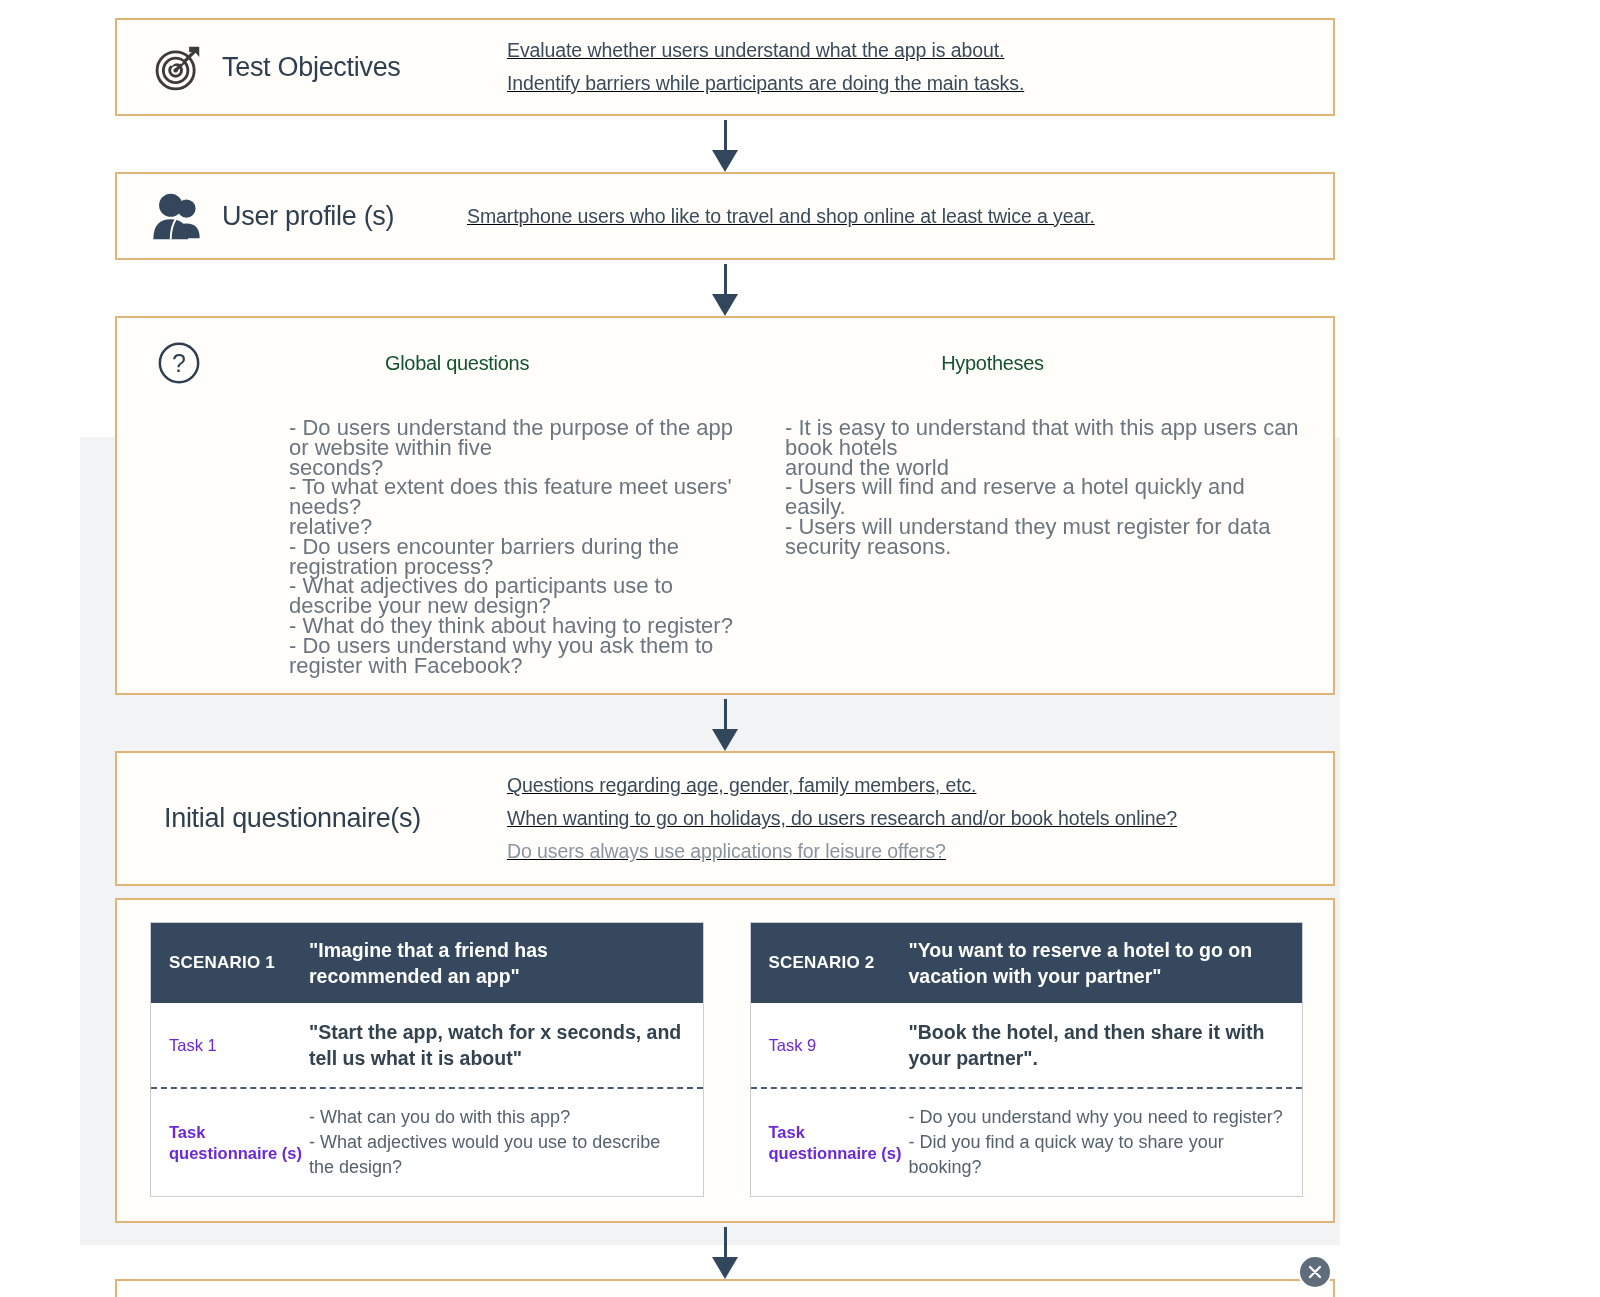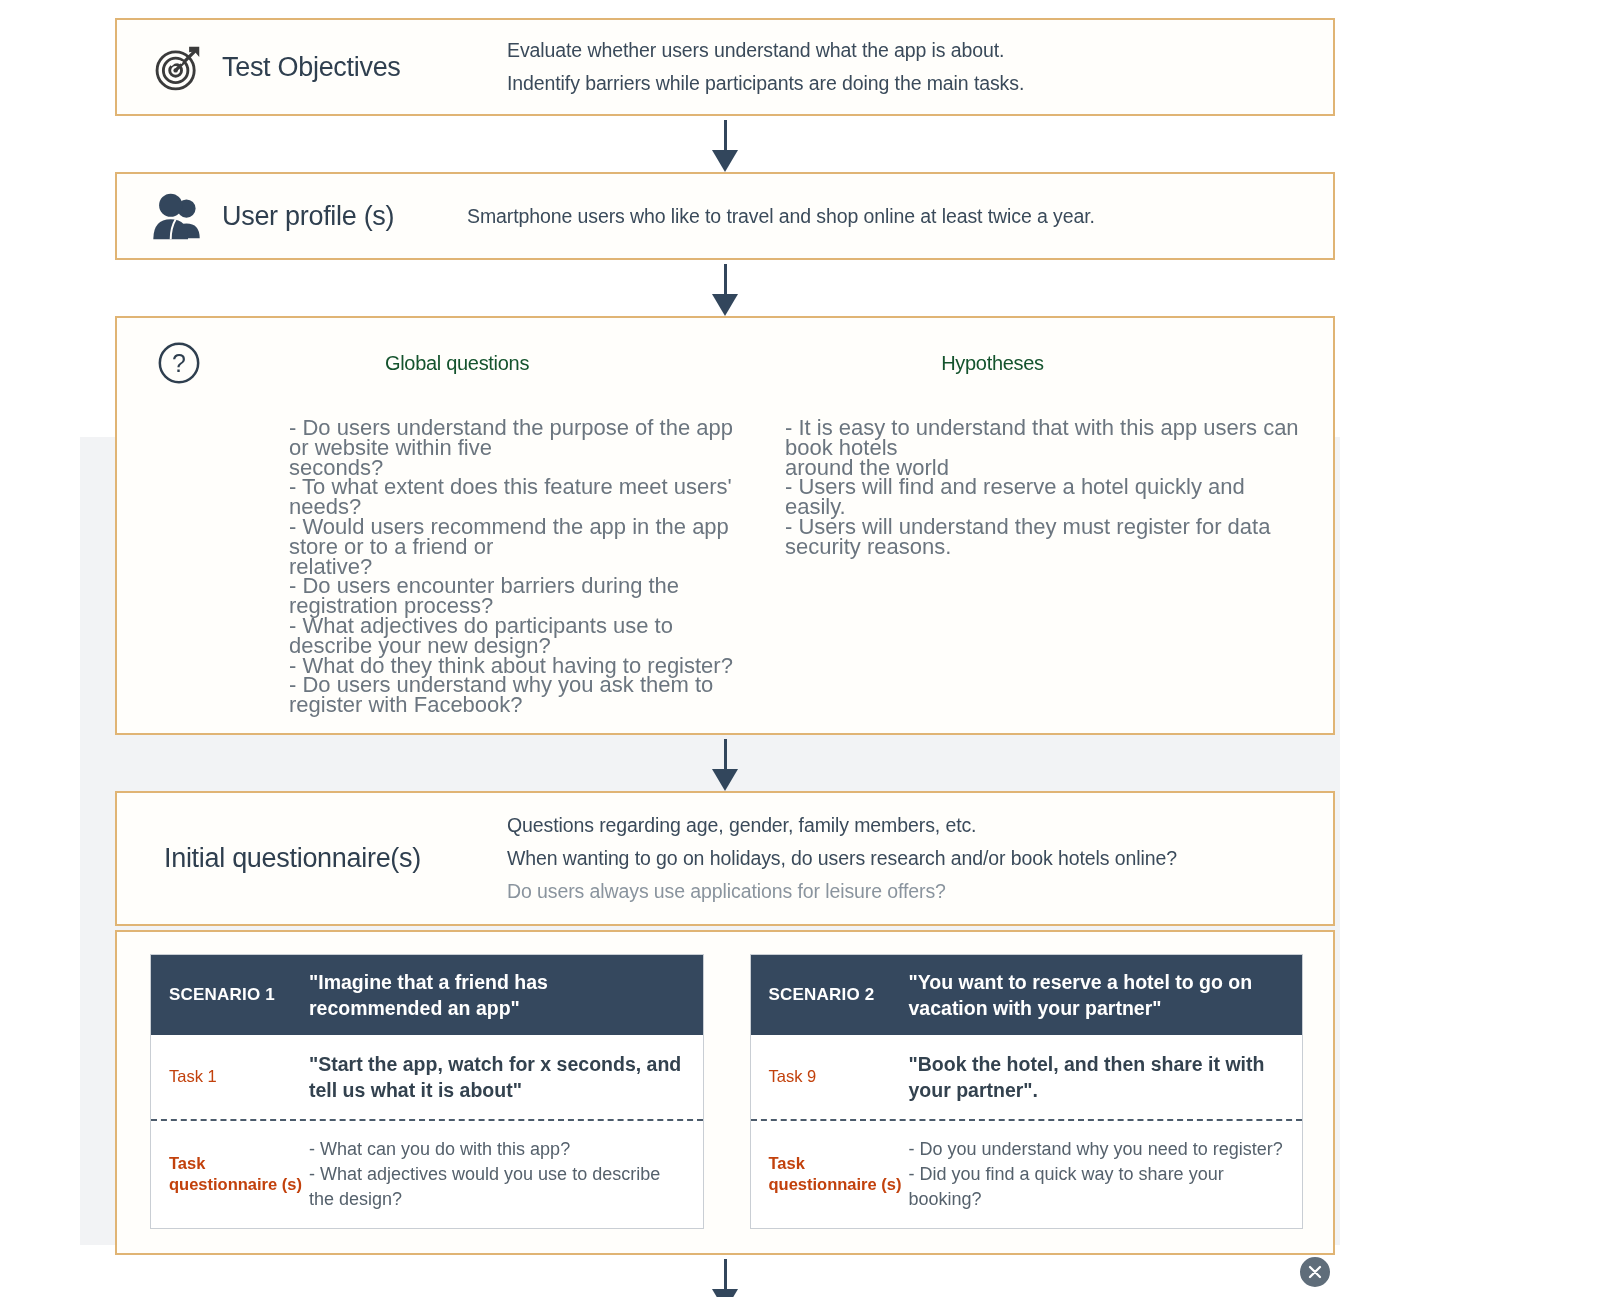--- a/index.html
+++ b/index.html
@@ -80,20 +80,21 @@
     color: #2f3f4f;
     font-weight: 400;
     letter-spacing: -0.3px;
     white-space: nowrap;
     flex: none;
   }
   .obj-label { width: 285px; }
   .body-cell {
     flex: 1;
     padding-right: 25px;
+    text-decoration: underline;
   }
   .body-line {
     font-size: 19.5px;
     color: #3a4a5a;
     line-height: 33px;
     letter-spacing: -0.1px;
   }
   .body-line.muted { color: #8a949e; }
 
   
@@ -191,21 +192,21 @@
     min-height: 78px;
   }
   .scen-row.dashed-top {
     border-top: 2px dashed #4b5b6b;
   }
   .scen-row .r-name {
     width: 158px;
     flex: none;
     padding-left: 18px;
     font-size: 16.5px;
-    color: #c2410c;
+    color: #6d28d9;
     font-weight: bold;
     line-height: 21px;
   }
   .scen-row .r-name.light { font-weight: normal; }
   .scen-row .r-text {
     flex: 1;
     padding-right: 14px;
     font-size: 19.5px;
     color: #33424f;
     font-weight: bold;
@@ -310,21 +311,20 @@
           </span>
         </div>
         <div class="qcol-title qcol-a">Global questions</div>
         <div class="qcol-title qcol-b">Hypotheses</div>
       </div>
       <div class="qbody">
         <div class="col1">
           <div class="qline">- Do users understand the purpose of the app or website within five</div>
           <div class="qline">seconds?</div>
           <div class="qline">- To what extent does this feature meet users' needs?</div>
-          <div class="qline">- Would users recommend the app in the app store or to a friend or</div>
           <div class="qline">relative?</div>
           <div class="qline">- Do users encounter barriers during the registration process?</div>
           <div class="qline">- What adjectives do participants use to describe your new design?</div>
           <div class="qline">- What do they think about having to register?</div>
           <div class="qline">- Do users understand why you ask them to register with Facebook?</div>
         </div>
         <div class="col2">
           <div class="qline">- It is easy to understand that with this app users can book hotels</div>
           <div class="qline">around the world</div>
           <div class="qline">- Users will find and reserve a hotel quickly and easily.</div>
@@ -340,21 +340,21 @@
 
     <div class="card rowcard iq">
       <div class="iq-label">Initial questionnaire(s)</div>
       <div class="body-cell">
         <div class="body-line">Questions regarding age, gender, family members, etc.</div>
         <div class="body-line">When wanting to go on holidays, do users research and/or book hotels online?</div>
         <div class="body-line muted">Do users always use applications for leisure offers?</div>
       </div>
     </div>
 
-    <div class="card" style="margin-top:4px;">
+    <div class="card" style="margin-top:12px;">
       <div class="scen-wrap">
 
         <div class="scen-table">
           <div class="scen-header">
             <div class="sc-name">SCENARIO 1</div>
             <div class="sc-text">"Imagine that a friend has recommended an app"</div>
           </div>
           <div class="scen-row">
             <div class="r-name light">Task 1</div>
             <div class="r-text">"Start the app, watch for x seconds, and tell us what it is about"</div>

